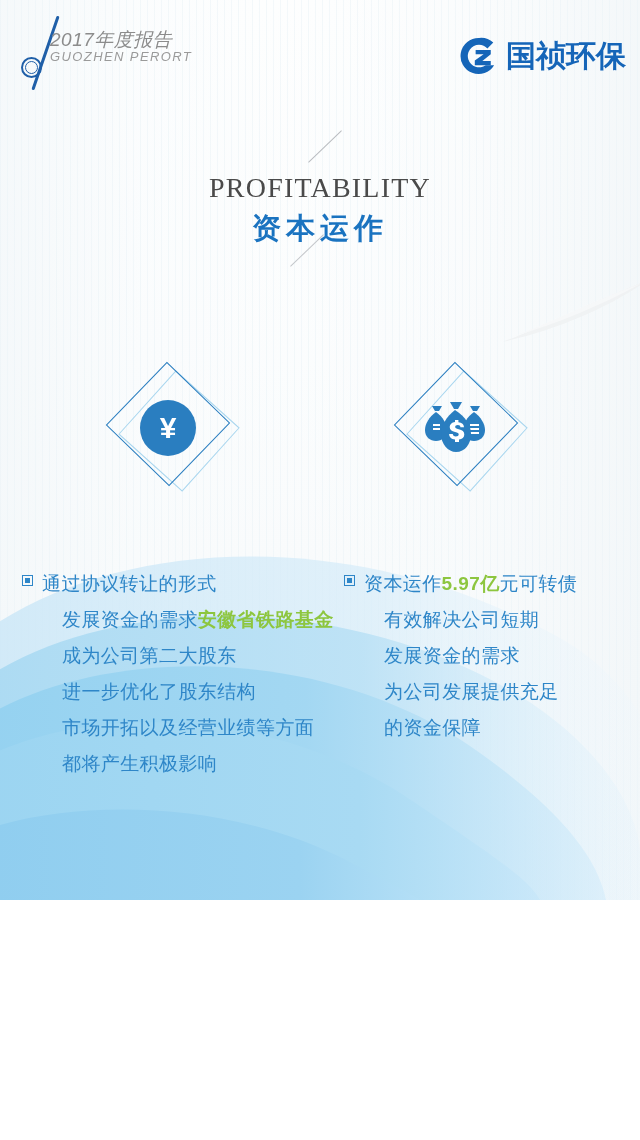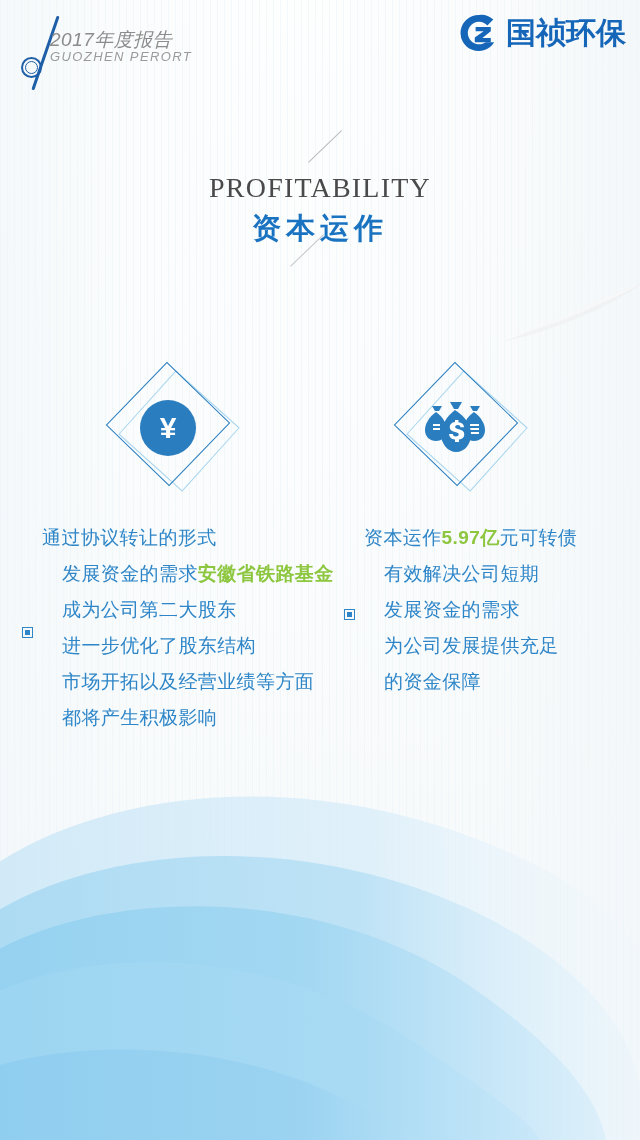--- a/index.html
+++ b/index.html
@@ -8,21 +8,21 @@
     font-family:"Liberation Sans","DejaVu Sans",sans-serif;
     background:#ffffff;
     overflow:hidden;
     position:relative;
   }
 
   
   #page {
     position:relative;
     width:640px;
-    height:1140px;
+    height:900px;
     overflow:hidden;
     background:
       linear-gradient(90deg, rgba(244,248,250,.85) 0%, rgba(250,252,253,.55) 22%, rgba(255,255,255,.25) 46%, rgba(249,251,252,.6) 74%, rgba(243,247,249,.9) 100%),
       linear-gradient(180deg,#fdfefe 0%,#fafcfd 40%,#f7fafb 62%,#f4f8fa 76%);
   }
   
   #page::before{
     content:"";
     position:absolute; inset:0;
     background:repeating-linear-gradient(90deg,
@@ -60,21 +60,21 @@
   .hdr-titles { position:absolute; left:50px; top:30px; line-height:1.05; }
   .hdr-cn {
     font-size:19px; color:#8c8c8c; font-style:italic;
     letter-spacing:.5px; white-space:nowrap; font-weight:400;
   }
   .hdr-en {
     font-size:13px; color:#9a9a9a; font-style:italic;
     letter-spacing:1.4px; white-space:nowrap; margin-top:0; font-weight:400;
   }
 
-  .logo { position:absolute; right:14px; top:12px; display:flex; align-items:center; gap:6px; }
+  .logo { position:absolute; right:14px; top:35px; display:flex; align-items:center; gap:6px; }
   .logo-mark { width:42px; height:42px; flex:0 0 auto; }
   .logo-text {
     font-size:30px; font-weight:700; color:#1565b8;
     letter-spacing:0px; line-height:42px; white-space:nowrap;
   }
 
   
   .section-title { position:absolute; top:150px; left:0; width:640px; text-align:center; z-index:6; }
   .st-line-top{
     position:absolute; left:50%; top:-4px; width:46px; height:1px;
@@ -117,21 +117,21 @@
     color:#ffffff; font-size:30px; font-weight:700; line-height:1;
   }
   .icon-art { position:absolute; left:26px; top:26px; width:68px; height:62px; }
 
   
   .cols { position:absolute; top:520px; left:0; width:640px; z-index:6; }
   .col { position:absolute; top:0; }
   #col-left  { left:22px;  width:320px; }
   #col-right { left:344px; width:290px; }
 
-  .bullet-row { display:flex; align-items:center; }
+  .bullet-row { display:flex; align-items:flex-start;margin-top:46px; }
   .bullet{
     flex:0 0 auto;
     width:11px; height:11px; margin-top:9px; margin-right:9px;
     border:1.4px solid #2e86c8; position:relative;
   }
   .bullet::after{
     content:""; position:absolute; left:2px; top:2px;
     width:5px; height:5px; background:#2e86c8;
   }
   .col-text { flex:1 1 auto; }

